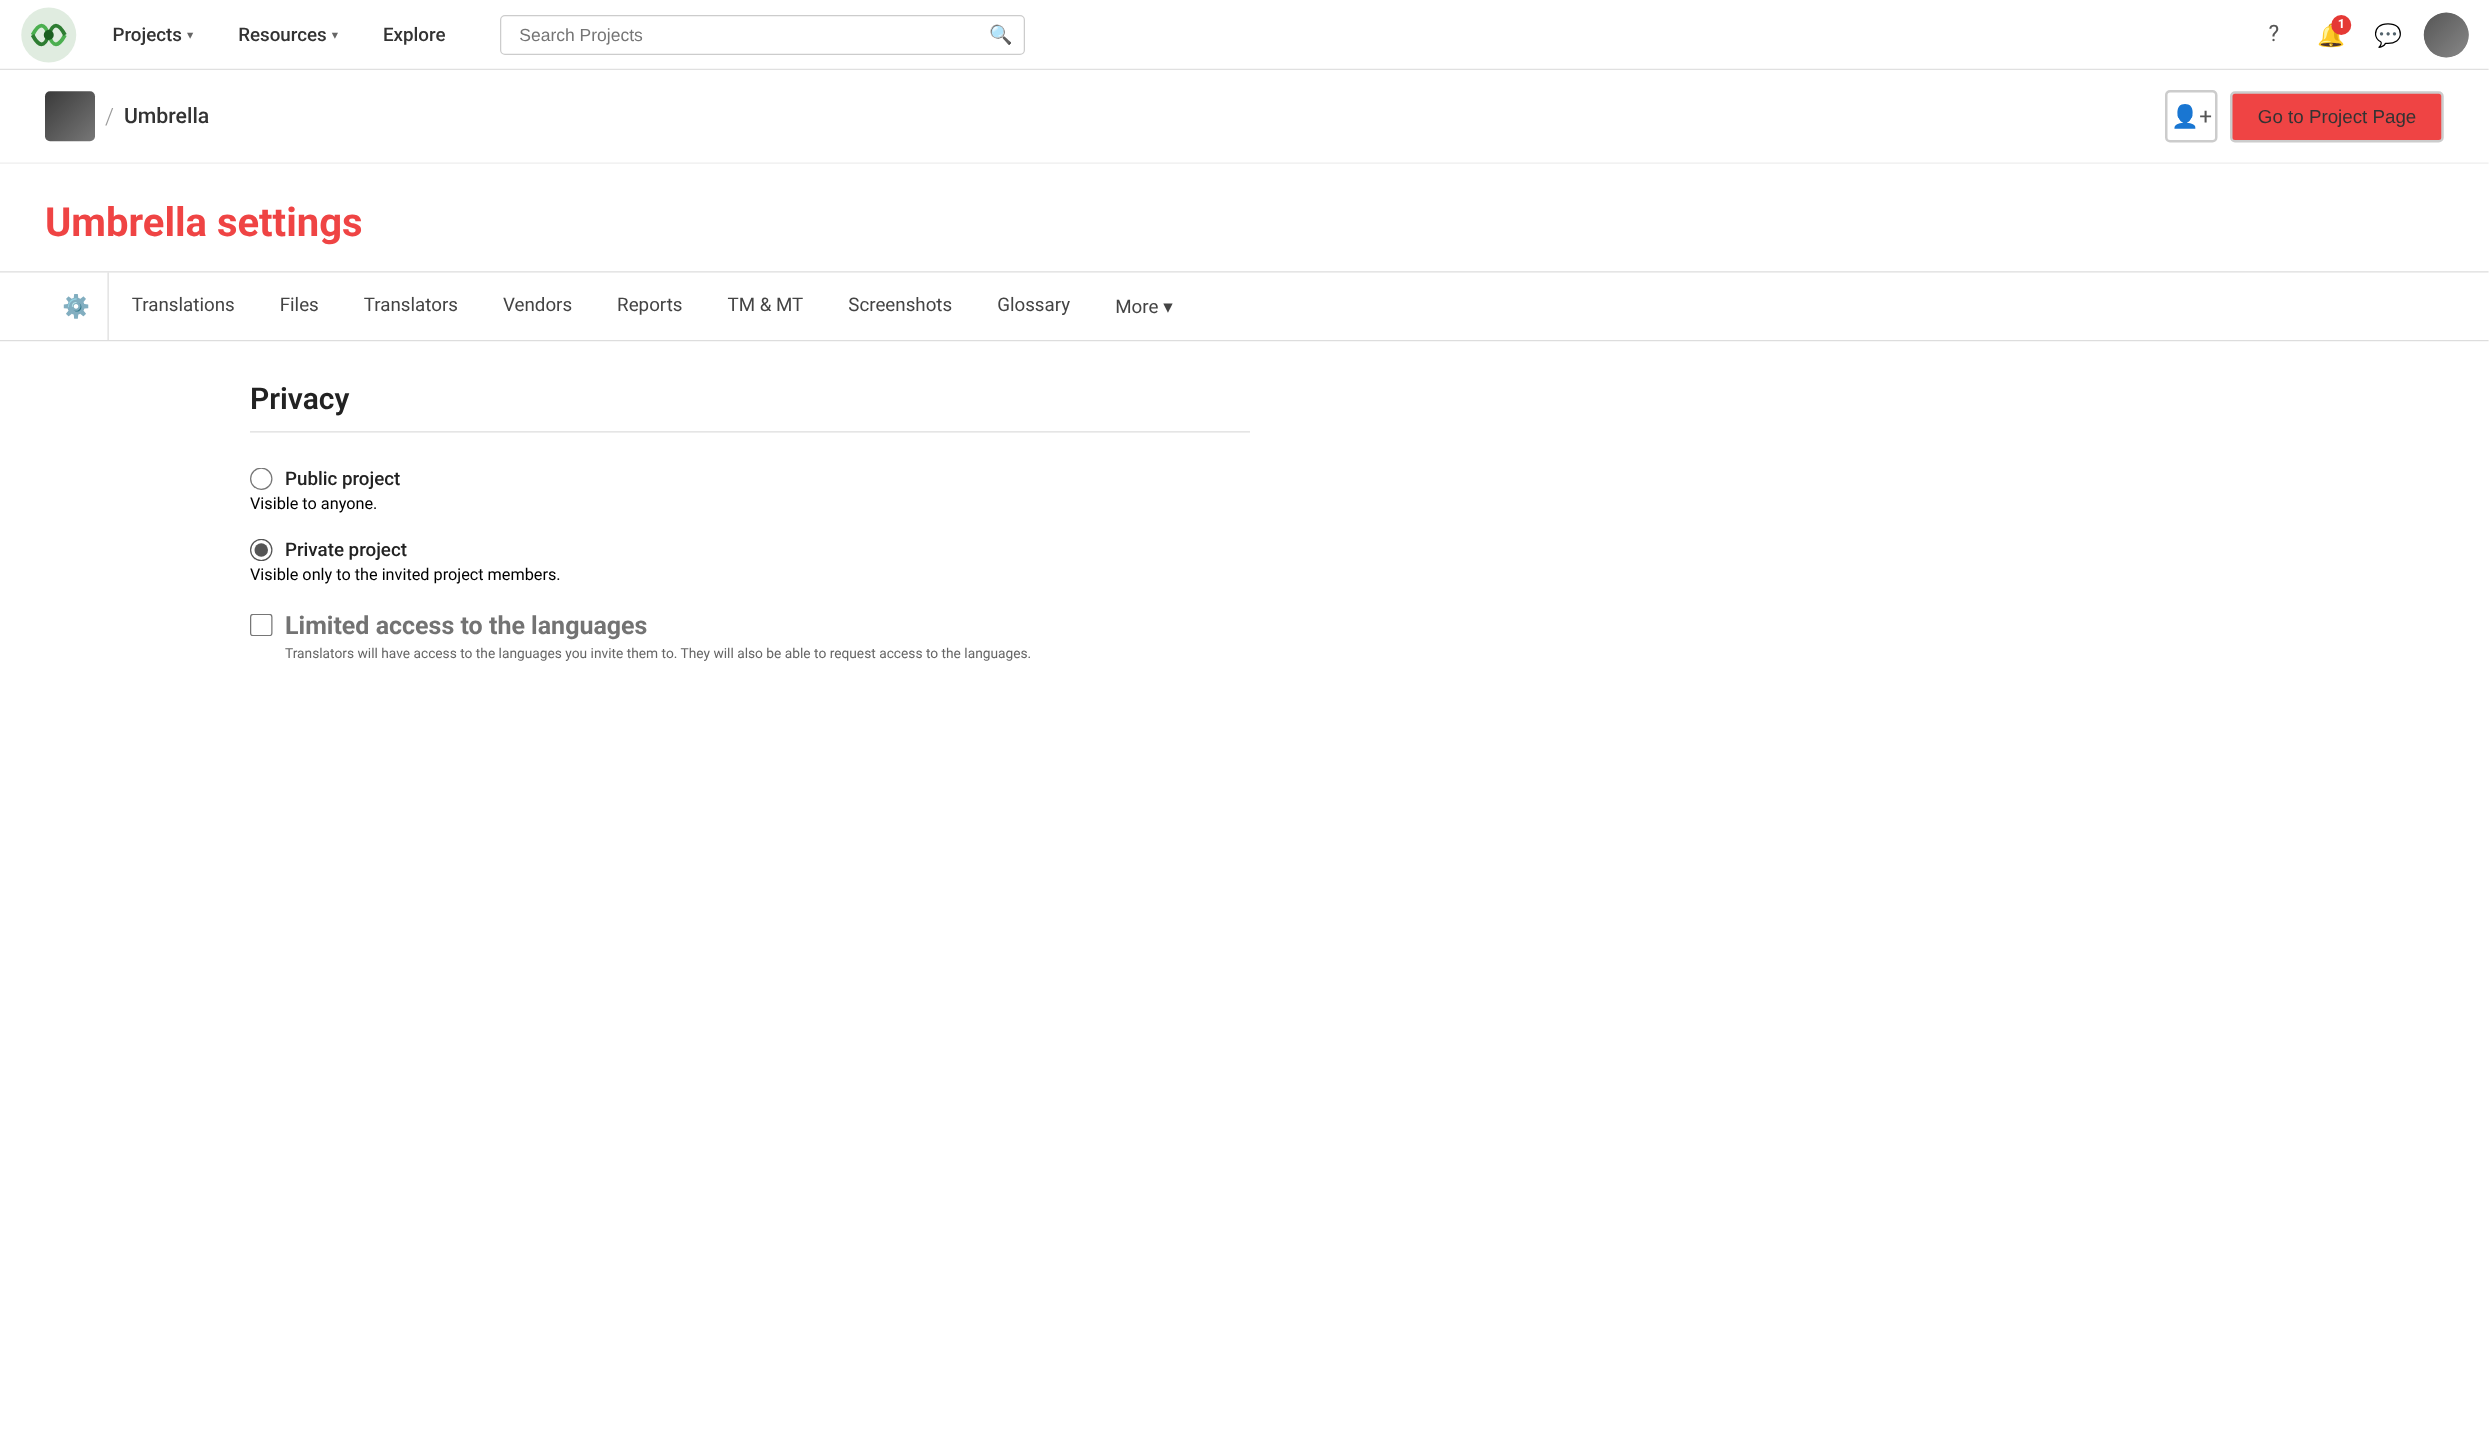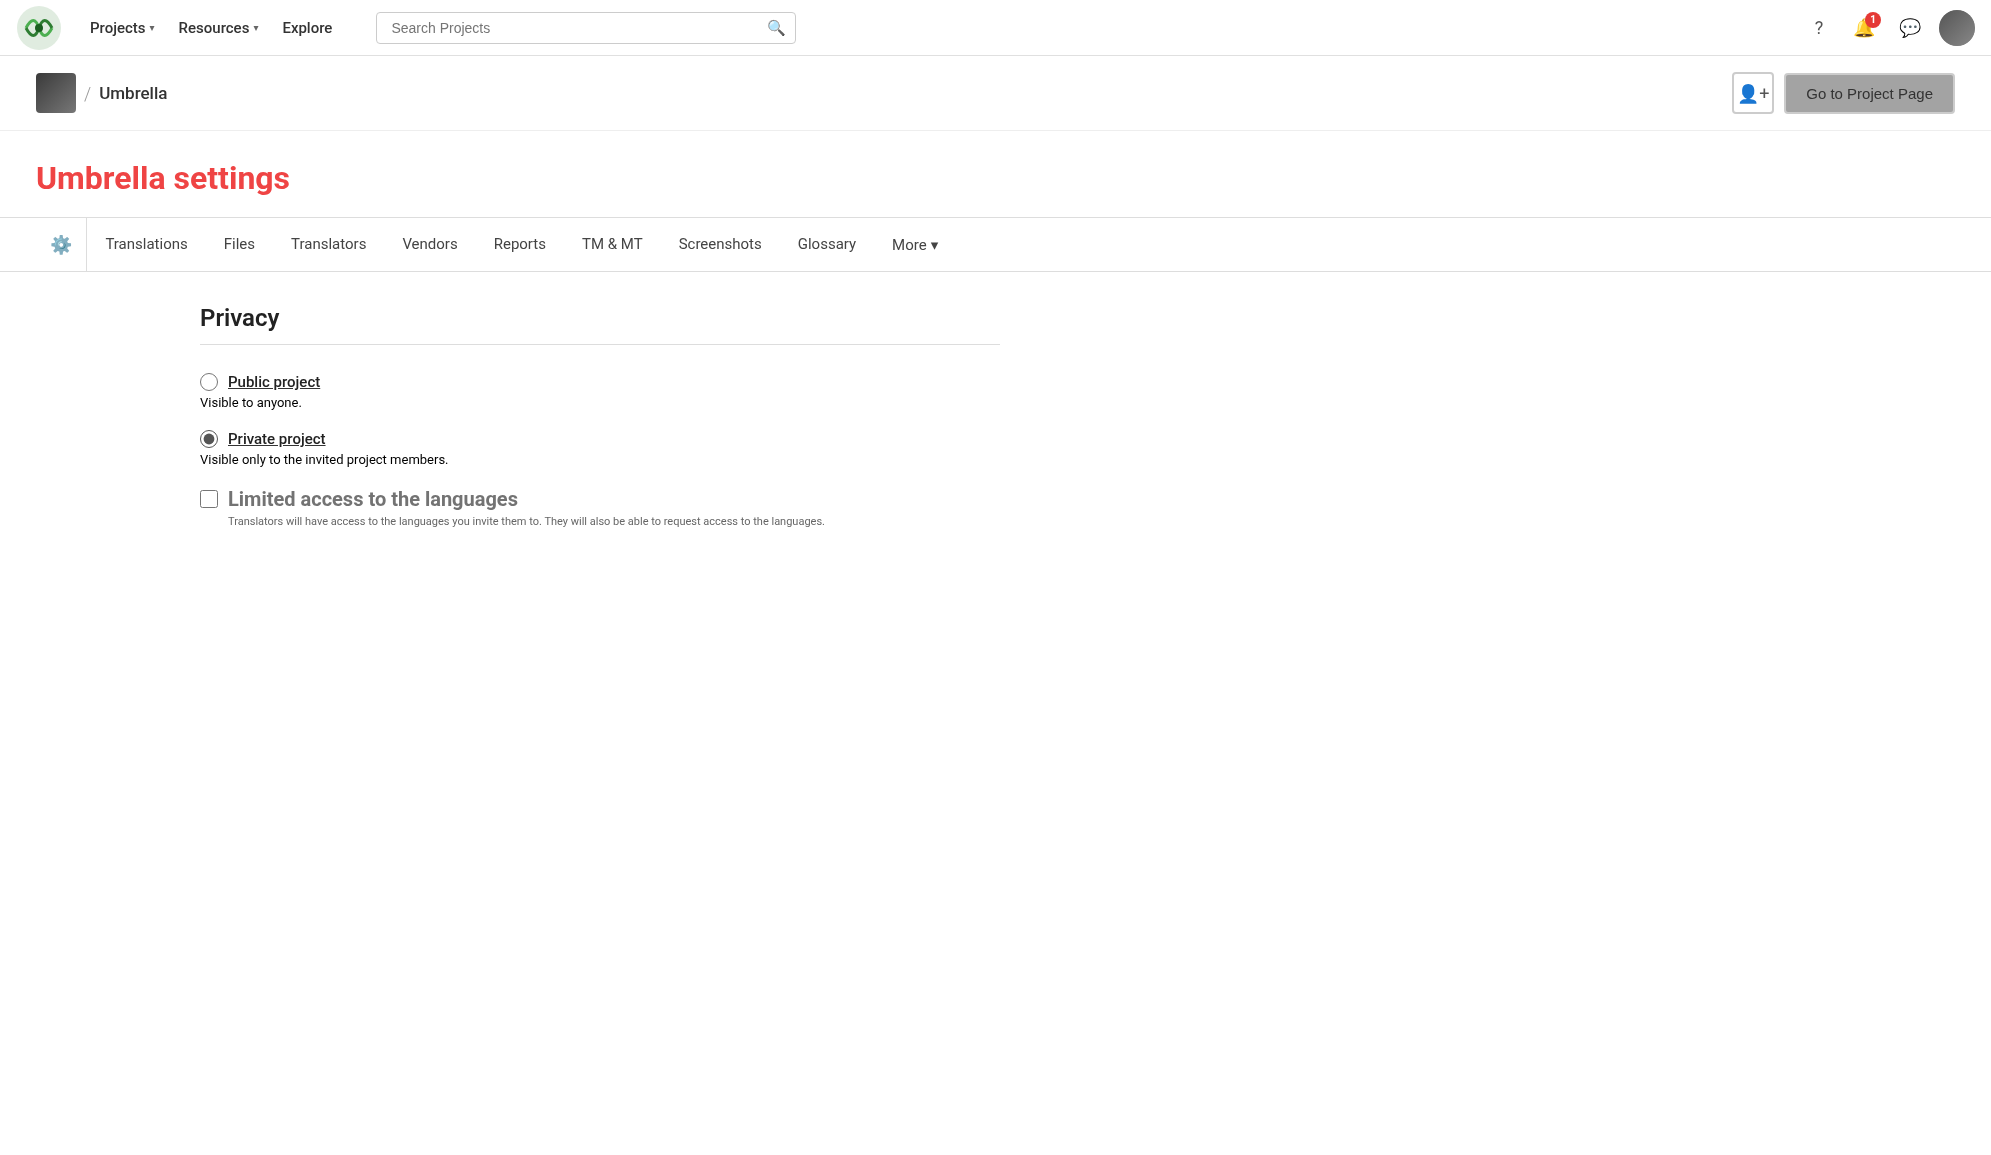--- a/index.html
+++ b/index.html
@@ -14,21 +14,21 @@
       border-bottom: 1px solid #e0e0e0;
       padding: 0 16px;
       gap: 8px;
     }
     .navbar-logo {
       display: flex;
       align-items: center;
       margin-right: 8px;
     }
     .logo-svg { width: 46px; height: 46px; }
-    .navbar-nav { display: flex; align-items: center; gap: 0; }
+    .navbar-nav { display: flex; align-items: center; gap: 12px; }
     .nav-item {
       display: flex;
       align-items: center;
       gap: 4px;
       padding: 6px 12px;
       border-radius: 4px;
       cursor: pointer;
       font-size: 15px;
       color: #333;
       font-weight: 500;
@@ -151,21 +151,21 @@
       align-items: center;
       justify-content: center;
       cursor: pointer;
       color: #555;
       font-size: 18px;
     }
     .btn-go-to-project {
       padding: 10px 20px;
       border: 2px solid #ccc;
       border-radius: 4px;
-      background: #a3a3a3;
+      background: #ef4444;
       font-size: 15px;
       font-weight: 500;
       cursor: pointer;
       color: #333;
     }
 
     
     .page-title-section {
       padding: 28px 36px 20px;
     }
@@ -236,21 +236,20 @@
     .privacy-option {
       display: flex;
       flex-direction: column;
       margin-bottom: 20px;
     }
     .privacy-option-row {
       display: flex;
       align-items: center;
       gap: 10px;
       margin-bottom: 4px;
-      text-decoration: underline;
     }
     .privacy-option-row input[type="radio"] {
       width: 18px;
       height: 18px;
       accent-color: #555;
       cursor: pointer;
     }
     .privacy-option-label {
       font-size: 15px;
       font-weight: 500;

